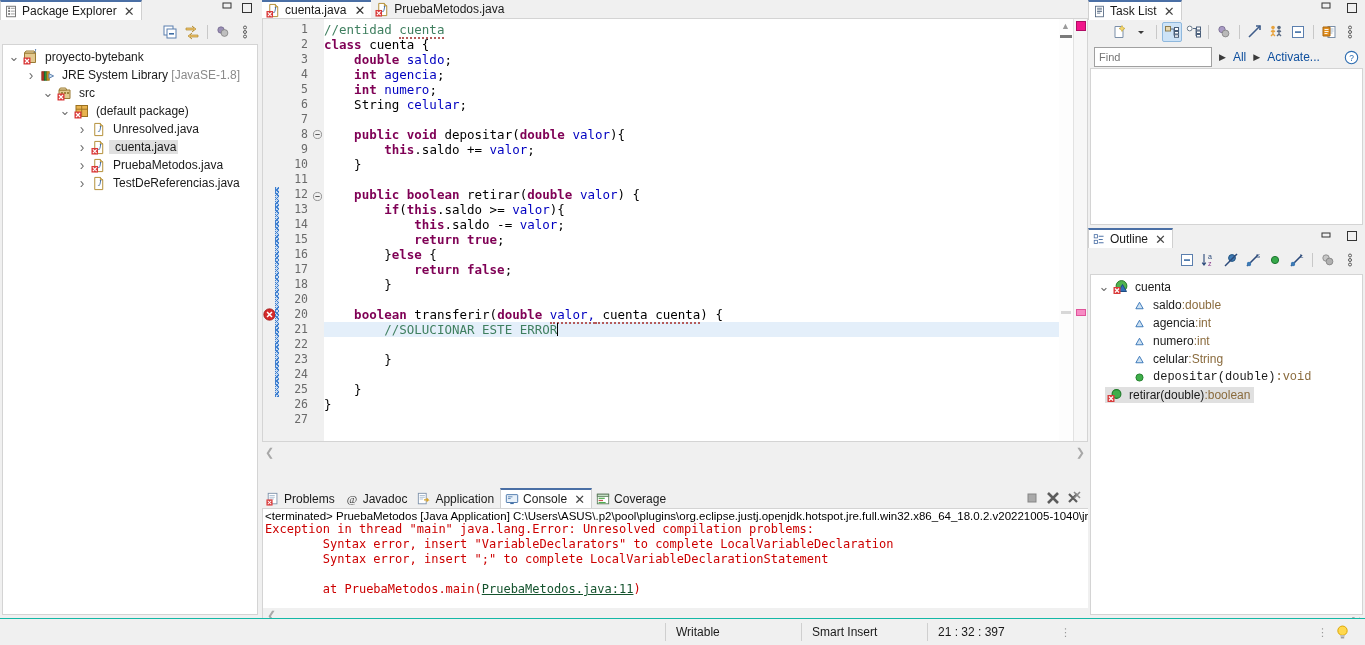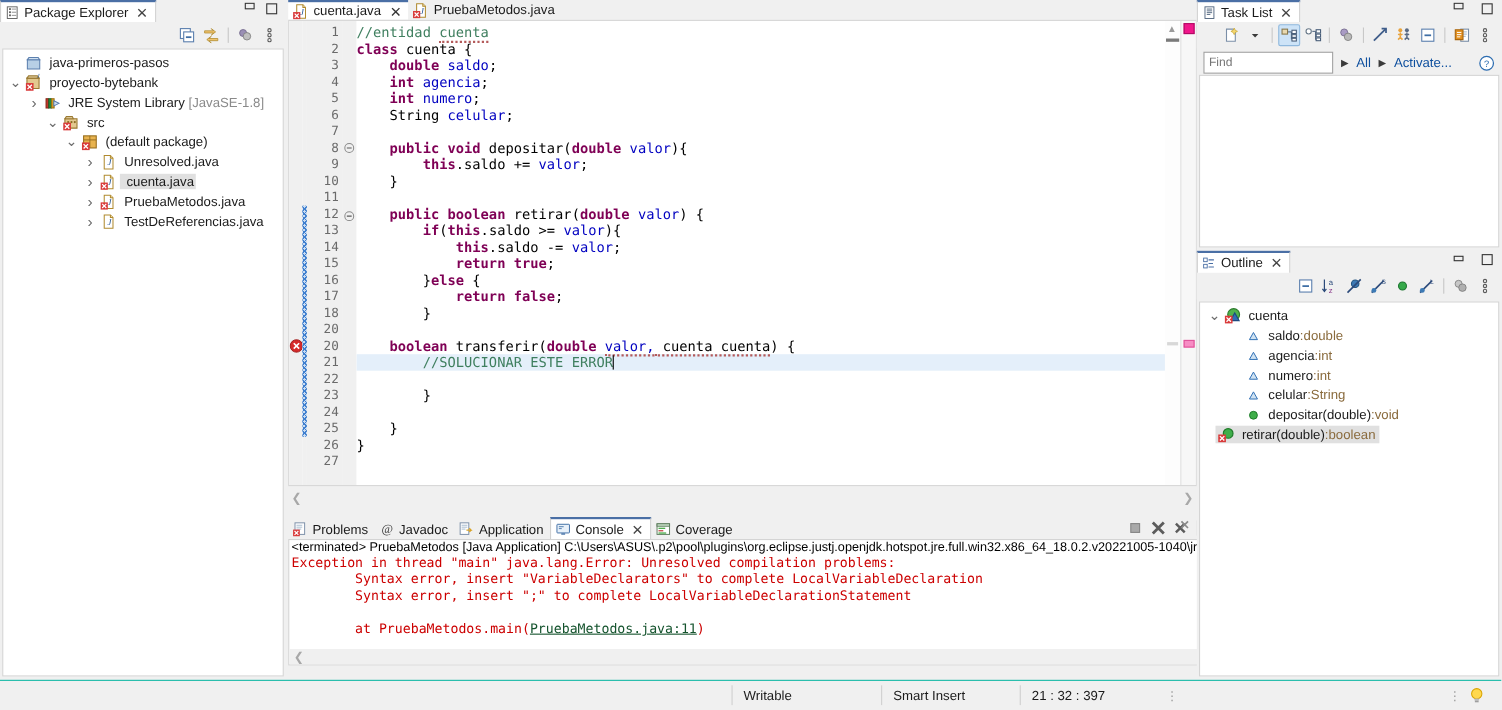--- a/index.html
+++ b/index.html
@@ -123,21 +123,21 @@
     background: #fdfdfd;
   }
   #hscroll-editor {
     position: absolute; left: 0; bottom: 0; height: 16px; width: 826px;
     background: #f0f0f0; display: flex; align-items: center;
     justify-content: space-between; padding: 0 3px; color: #a8a8a8; font-size: 11px;
   }
 
   
   #bottom-panel {
-    position: absolute; left: 262px; top: 470px; width: 1098px; height: 151px;
+    position: absolute; left: 262px; top: 488px; width: 1098px; height: 151px;
     background: #f0f0f0;
   }
   #console-tabs {
     height: 20px; display: flex; align-items: flex-end; position: relative;
   }
   #console-toolbar {
     position: absolute; right: 2px; top: 0px; height: 20px;
     display: flex; align-items: center; gap: 1px;
   }
   #console-body {
@@ -253,30 +253,20 @@
       <span class="tbtn">
         <svg width="16" height="16" viewBox="0 0 16 16">
           <circle cx="8" cy="3.5" r="1.5" fill="none" stroke="#5a5a5a"></circle>
           <circle cx="8" cy="8" r="1.5" fill="none" stroke="#5a5a5a"></circle>
           <circle cx="8" cy="12.5" r="1.5" fill="none" stroke="#5a5a5a"></circle>
         </svg>
       </span>
     </div>
 
     <div class="tree" id="pkg-tree">
-        <div class="trow" style="padding-left: 4px;">
-          <span class="arrow"></span>
-          <span style="display: inline-flex; align-items: center; width: 18px; flex: 0 0 18px; margin-left: 2px;">
-            <svg width="15" height="15" viewBox="0 0 16 16">
-        <path d="M2 4.5h12v9H2z" fill="#b7cfe6" stroke="#5b7fae"></path>
-        <path d="M2 4.5l1.5-2h9l1.5 2z" fill="#cfe0f0" stroke="#5b7fae"></path>
-            </svg>
-          </span>
-          <span class="lbl-wrap"><span class="lbl">java-primeros-pasos</span></span>
-        </div>
         <div class="trow" style="padding-left: 4px;">
           <span class="arrow" style="font-size: 13px; line-height: 8px;">⌄</span>
           <span style="display: inline-flex; align-items: center; width: 18px; flex: 0 0 18px; margin-left: 2px;">
             <svg width="16" height="16" viewBox="0 0 16 16">
         <path d="M1.5 4h11v9.5h-11z" fill="#e3c98f" stroke="#9a7a33"></path>
         <path d="M1.5 4l1.5-2h8l1.5 2z" fill="#f0dfb4" stroke="#9a7a33"></path>
         <text x="10.5" y="4" font-size="6" fill="#1f4f8f" font-family="Liberation Serif, serif" font-style="italic">J</text>
         <rect x="0.5" y="8.5" width="7" height="7" fill="#d93a3a"></rect>
         <path d="M2 10l4 4M6 10l-4 4" stroke="#fff" stroke-width="1.2"></path>
             </svg>
@@ -929,21 +919,21 @@
         <path d="M8 4l4.5 8h-9z" fill="#cfe2f2" stroke="#2f6fb5" stroke-width="1.1"></path>
                 </svg>
               </span>
               <span style="margin-left: 4px;">celular</span>
               <span class="typ"> : </span>
               <span class="typ">String</span>
             </span>
           </div>
           <div class="orow" style="padding-left: 24px;">
             <span class="arrow" style="width: 14px; flex: 0 0 14px; text-align: center; color: rgb(109, 109, 109);"></span>
-            <span class="oinner" style="display: inline-flex; ">
+            <span class="oinner" style="display: inline-flex;  font-family: Liberation Mono, monospace;">
               <span style="display: inline-flex; align-items: center; width: 20px; flex: 0 0 20px; justify-content: center;">
                 <svg width="13" height="13" viewBox="0 0 16 16">
         <circle cx="8" cy="8" r="4.4" fill="#3fae4a" stroke="#1e7a28" stroke-width="1.1"></circle>
                 </svg>
               </span>
               <span style="margin-left: 4px;">depositar(double)</span>
               <span class="typ"> : </span>
               <span class="typ">void</span>
             </span>
           </div>

